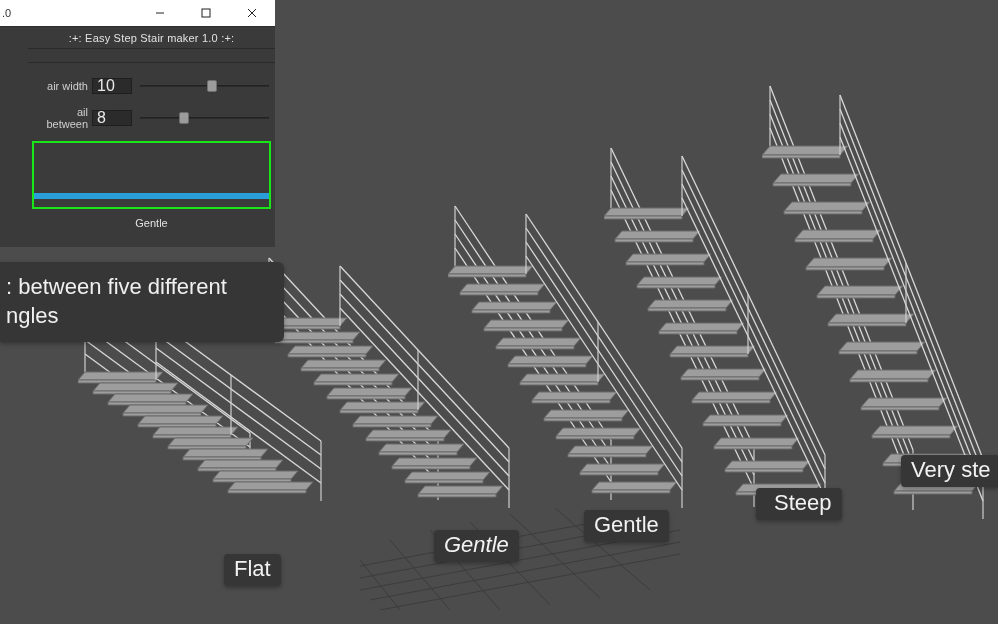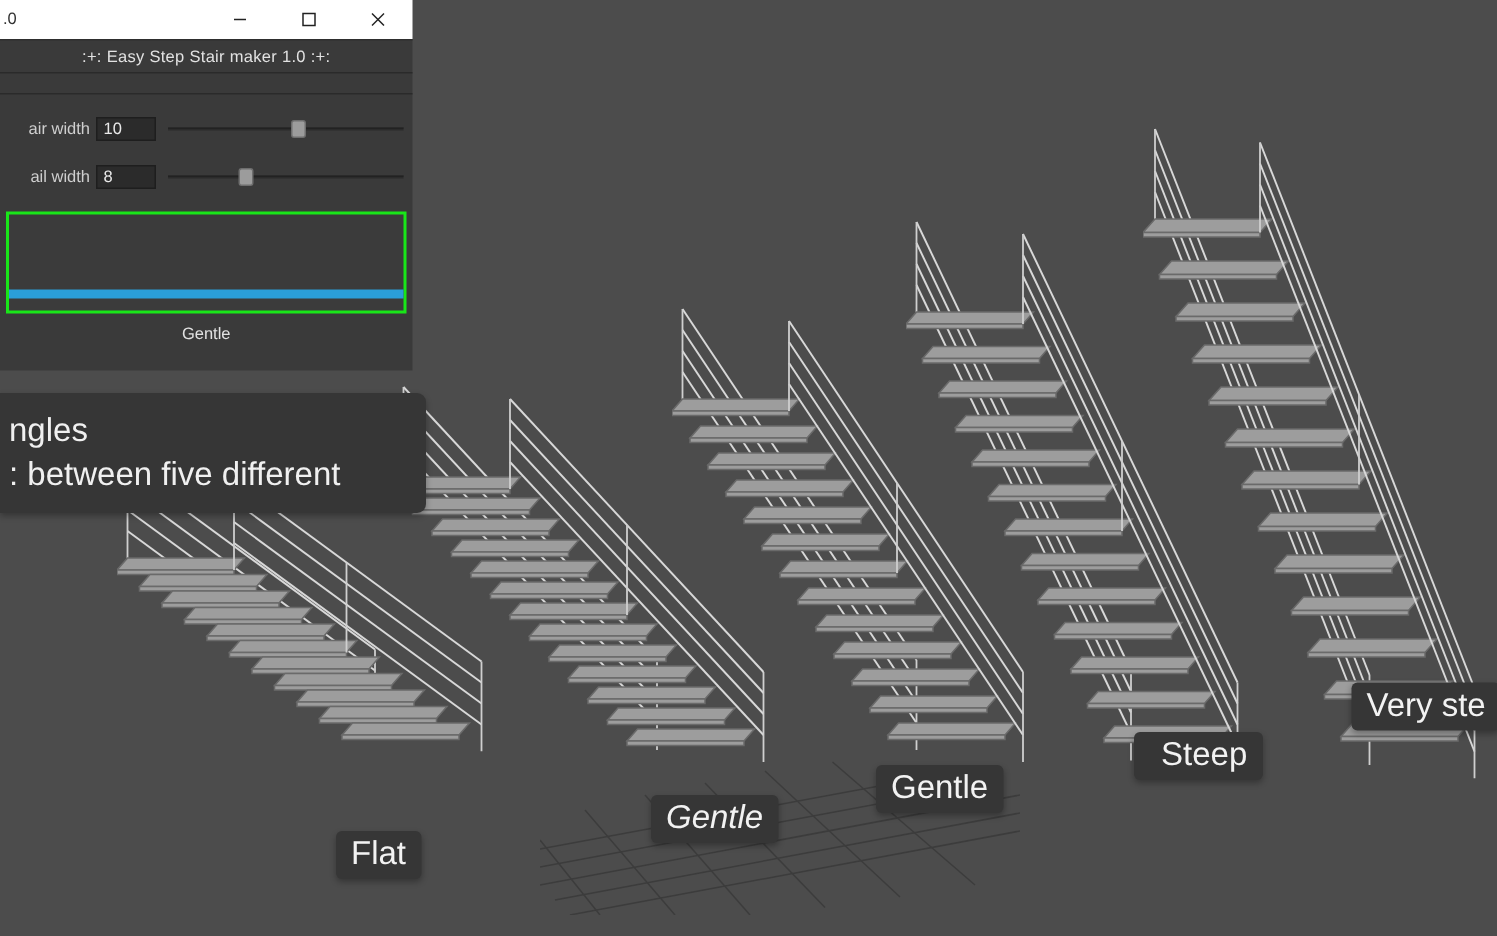--- a/index.html
+++ b/index.html
@@ -18,36 +18,37 @@
     width: 46px; height: 100%; display: flex; align-items: center; justify-content: center;
     color: #222; font-size: 13px;
   }
   .titlebar .winbtn svg { display:block; }
 
   
   .panel {
     position: absolute; top: 26px; left: 0; width: 275px; height: 221px;
     background: #3a3a3a; color: #cfcfcf; font-size: 12px;
     border-top: 1px solid #2e2e2e;
+    padding-left: 28px;
   }
   .panel-title {
     height: 22px; display: flex; align-items: center; justify-content: center;
     color: #e2e2e2; font-size: 11px; letter-spacing: .2px;
     border-bottom: 1px solid #2a2a2a;
   }
   .panel-sep {
     height: 14px; border-bottom: 1px solid #2a2a2a;
   }
   .slider-row {
     height: 18px; display:flex; align-items:center; padding: 0 6px; margin-top: 14px;
   }
   .slider-row .lbl { width: 58px; font-size: 11px; color:#cfcfcf; text-align:right; padding-right:4px;}
   .slider-row .valbox {
     width: 40px; height: 16px; background:#2b2b2b; border:1px solid #1e1e1e;
-    color:#e8e8e8; font-size:11px; display:flex; align-items:center; padding-left:4px;
+    color:#e8e8e8; font-size:16px; display:flex; align-items:center; padding-left:4px;
   }
   .slider-row .track {
     flex:1; height: 16px; margin-left: 8px; position: relative;
   }
   .slider-row .track .line {
     position:absolute; top:7px; left:0; right:0; height:2px; background:#2b2b2b;
     border-top:1px solid #222;
   }
   .slider-row .thumb {
     position:absolute; top:2px; width:10px; height:12px; background:#9c9c9c;
@@ -367,39 +368,39 @@
   <div id="sliders-host">
       <div class="slider-row">
         <span class="lbl">air width</span>
         <span class="valbox">10</span>
         <span class="track">
           <span class="line"></span>
           <span class="thumb" style="left: 52%;"></span>
         </span>
       </div>
       <div class="slider-row">
-        <span class="lbl">ail width</span>
+        <span class="lbl">ail between</span>
         <span class="valbox">8</span>
         <span class="track">
           <span class="line"></span>
           <span class="thumb" style="left: 30%;"></span>
         </span>
       </div>
     </div>
 
   <div class="exec-block">
     <div class="bar1"></div>
     <div class="bar2"></div>
   </div>
   <div class="exec-label">Gentle</div>
 </div>
 
 <div class="caption">
+  <div>: between five different</div>
   <div>ngles</div>
-  <div>: between five different</div>
 </div>
 
 <div id="labels-host">
     <div class="stair-label" style="left: 224px; top: 554px;">Flat</div>
     <div class="stair-label" style="left: 434px; top: 530px; font-style: italic;">Gentle</div>
     <div class="stair-label" style="left: 584px; top: 510px;">Gentle</div>
     <div class="stair-label" style="left: 756px; top: 488px; padding-left: 18px;">Steep</div>
     <div class="stair-label" style="left: 901px; top: 455px;">Very ste</div>
   </div>
 

